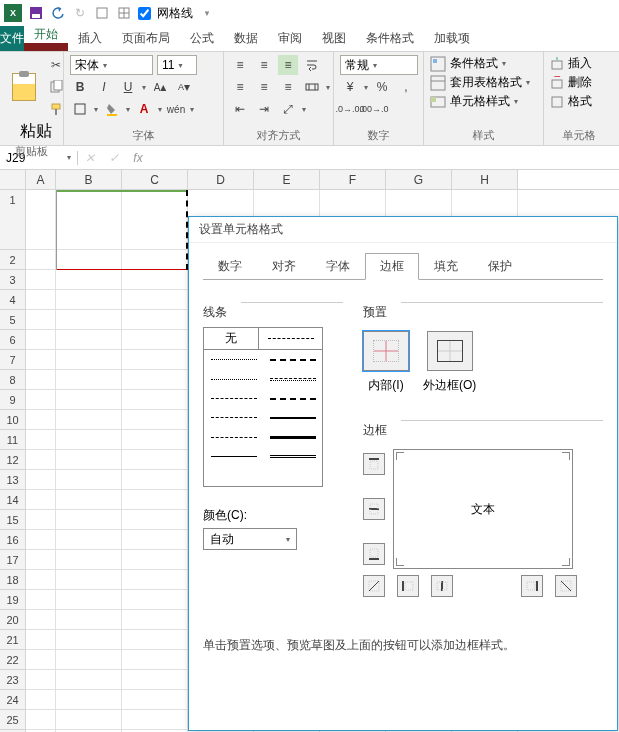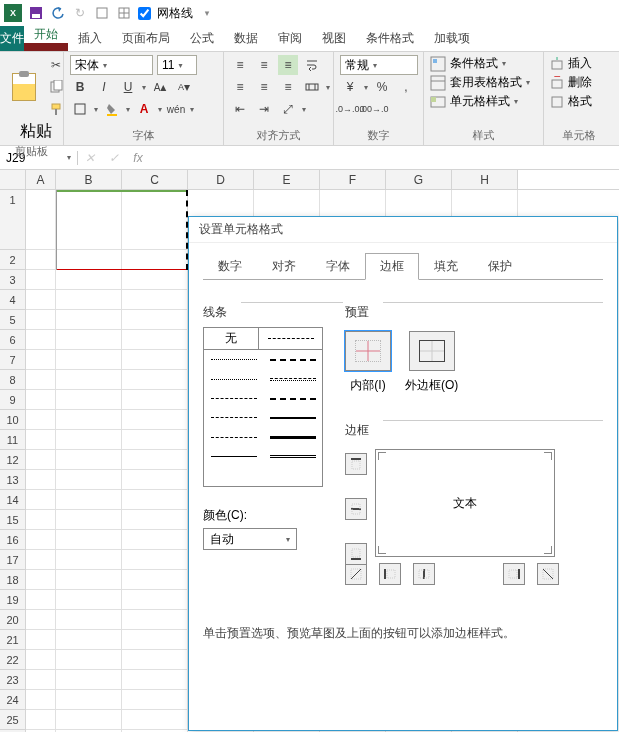--- a/index.html
+++ b/index.html
@@ -45,36 +45,36 @@
 .sel-border .top{position:absolute;top:0;left:0;right:0;height:2px;background:#6aa84f}
 .sel-border .bottom{position:absolute;bottom:0;left:0;right:0;height:1px;background:#cc0000}
 .sel-border .left{position:absolute;top:0;bottom:0;left:0;width:1px;background:#999}
 .sel-border .right{position:absolute;top:0;bottom:0;right:0;width:2px;border-right:2px dashed #000}
 .dialog{position:absolute;left:188px;top:216px;width:430px;height:515px;background:#fff;border:1px solid #3399cc;box-shadow:2px 2px 8px rgba(0,0,0,0.2)}
 .dlg-title{height:26px;background:#fff;padding:4px 10px;font-size:12px;color:#444;border-bottom:1px solid #eee}
 .dlg-tabs{display:flex;padding:10px 14px 0;gap:0}
 .dlg-tab{padding:4px 14px;border:1px solid transparent;cursor:pointer;color:#444}
 .dlg-tab.active{border:1px solid #aaa;border-bottom:1px solid #fff;background:#fff;position:relative;z-index:2}
 .dlg-tabline{border-bottom:1px solid #aaa;margin:0 14px;margin-top:-1px}
-.dlg-body{padding:14px 14px;display:flex;gap:2px}
+.dlg-body{padding:14px 14px;display:flex;gap:20px}
 .fieldset{border:none;position:relative;padding:10px 0 0}
 .fs-legend{font-size:12px;color:#333;position:relative;background:#fff;padding-right:6px}
 .fs-line{height:1px;background:#ccc;position:absolute;top:8px;left:38px;right:0}
 .style-list{width:120px;margin-top:6px}
 .style-none{border:1px solid #888;text-align:center;padding:2px 0;width:56px;display:inline-block}
 .style-grid{border:1px solid #888;width:120px;height:138px;margin-top:-1px;display:grid;grid-template-columns:1fr 1fr;grid-template-rows:repeat(7,1fr)}
 .style-cell{display:flex;align-items:center;justify-content:center;padding:2px 4px}
 .line-sample{width:46px;height:1px}
 .preset-row{display:flex;gap:14px;margin-top:10px}
 .preset-item{display:flex;flex-direction:column;align-items:center;gap:6px}
 .preset-box{width:46px;height:40px;border:1px solid #888;background:#f0f0f0;display:flex;align-items:center;justify-content:center;position:relative}
 .preset-box.sel{outline:1px solid #3399ff}
 .preset-inner{width:26px;height:22px}
 .border-section{margin-top:18px}
-.border-preview{border:1px solid #888;width:180px;height:108px;position:relative;display:flex;align-items:center;justify-content:center;margin-left:30px}
+.border-preview{border:1px solid #888;width:180px;height:120px;position:relative;display:flex;align-items:center;justify-content:center;margin-left:30px}
 .corner{position:absolute;width:8px;height:8px}
 .corner.tl{top:2px;left:2px;border-top:1px solid #888;border-left:1px solid #888}
 .corner.tr{top:2px;right:2px;border-top:1px solid #888;border-right:1px solid #888}
 .corner.bl{bottom:2px;left:2px;border-bottom:1px solid #888;border-left:1px solid #888}
 .corner.br{bottom:2px;right:2px;border-bottom:1px solid #888;border-right:1px solid #888}
 .side-btns-v{position:absolute;left:0;top:0;display:flex;flex-direction:column;gap:16px;height:120px;justify-content:space-around}
 .side-btns-h{display:flex;gap:12px;margin-top:6px}
 .bbtn{width:22px;height:22px;border:1px solid #888;background:#f0f0f0;display:flex;align-items:center;justify-content:center}
 .color-row{margin-top:20px}
 .color-dd{border:1px solid #888;width:94px;height:22px;display:flex;align-items:center;padding:0 6px;margin-top:4px;justify-content:space-between}

